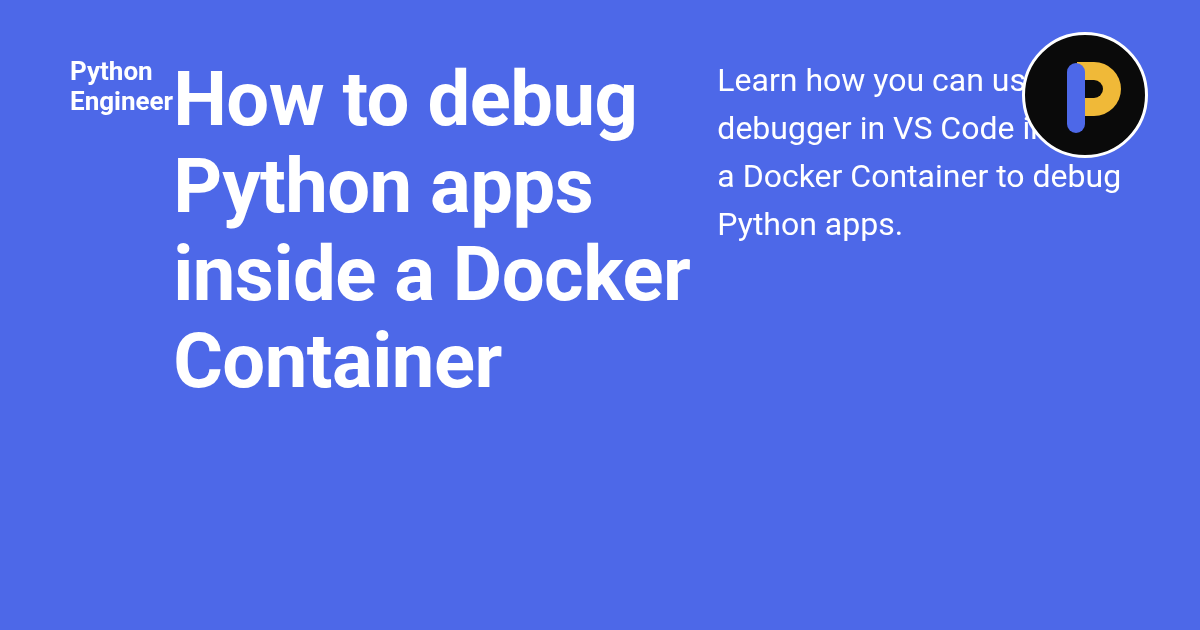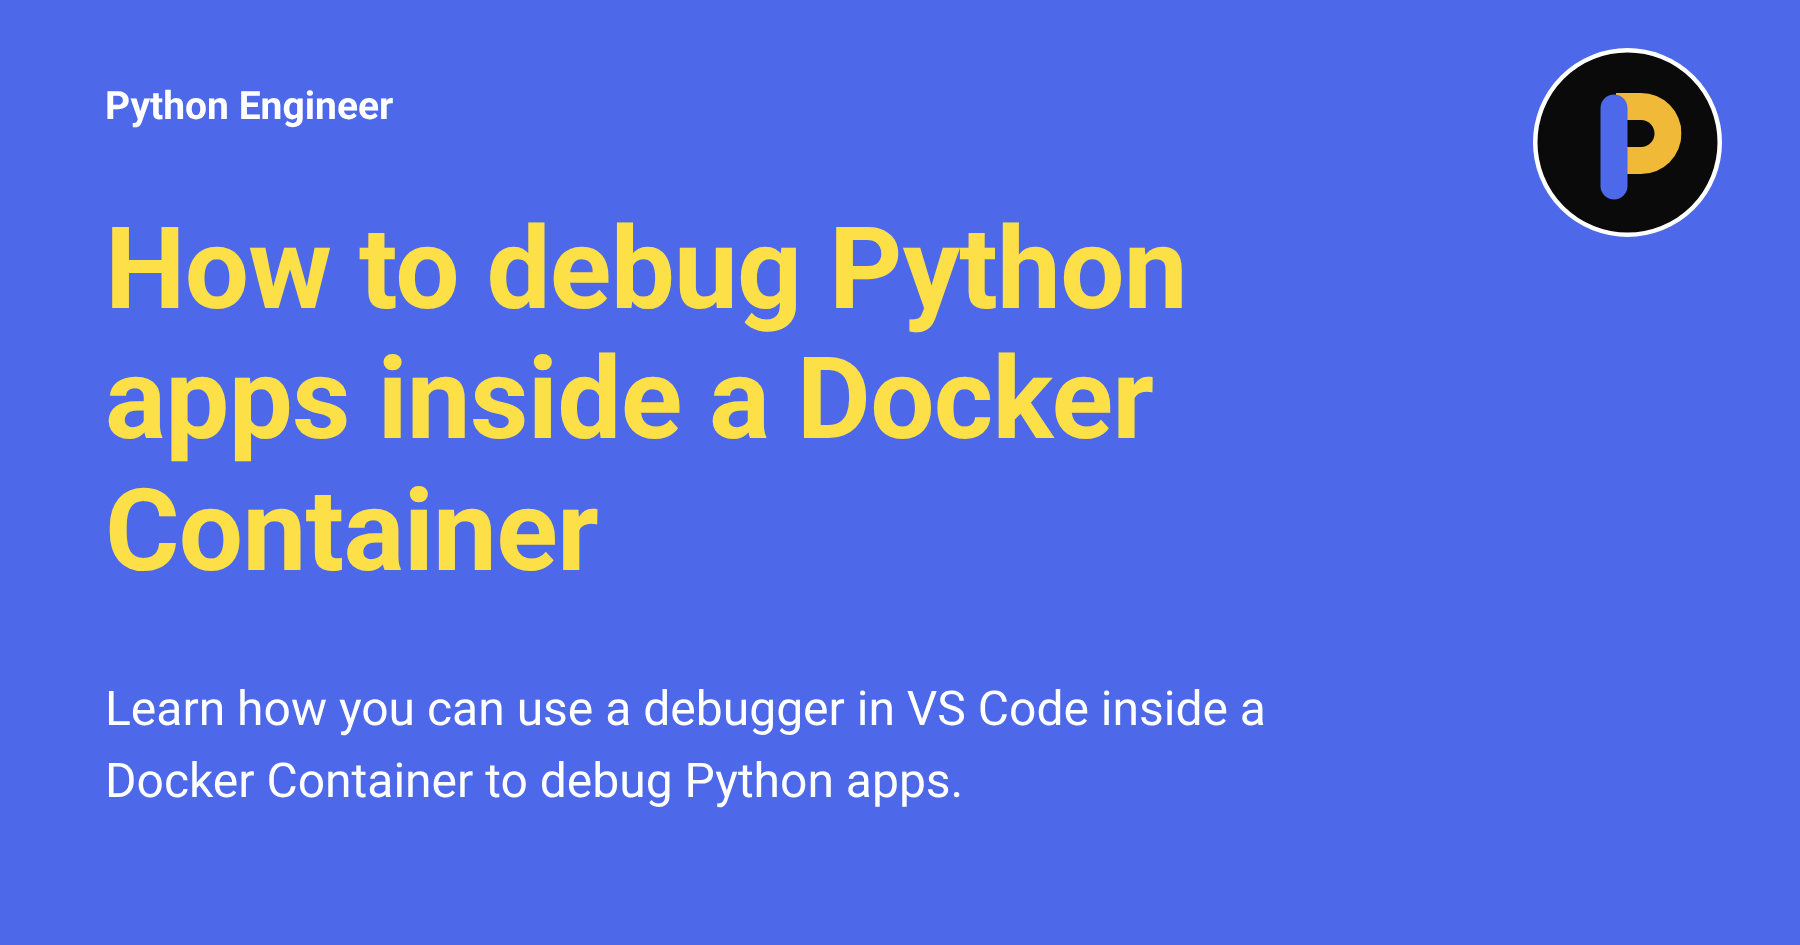--- a/index.html
+++ b/index.html
@@ -12,30 +12,29 @@
       height: 630px;
       background-color: #4D68E8;
       font-family: -apple-system, BlinkMacSystemFont, 'Segoe UI', Roboto, Helvetica, Arial, sans-serif;
       position: relative;
       overflow: hidden;
     }
     .container {
       padding: 56px 70px;
       height: 100%;
       display: flex;
-      flex-direction: column;
     }
     .site-name {
       color: #ffffff;
       font-size: 26px;
       font-weight: 700;
       margin-bottom: 50px;
     }
     .title {
-      color: #fde047;
+      color: #ffffff;
       font-size: 76px;
       font-weight: 700;
       line-height: 1.15;
       max-width: 900px;
       margin-bottom: 50px;
       letter-spacing: -0.5px;
     }
     .description {
       color: #ffffff;
       font-size: 32px;

